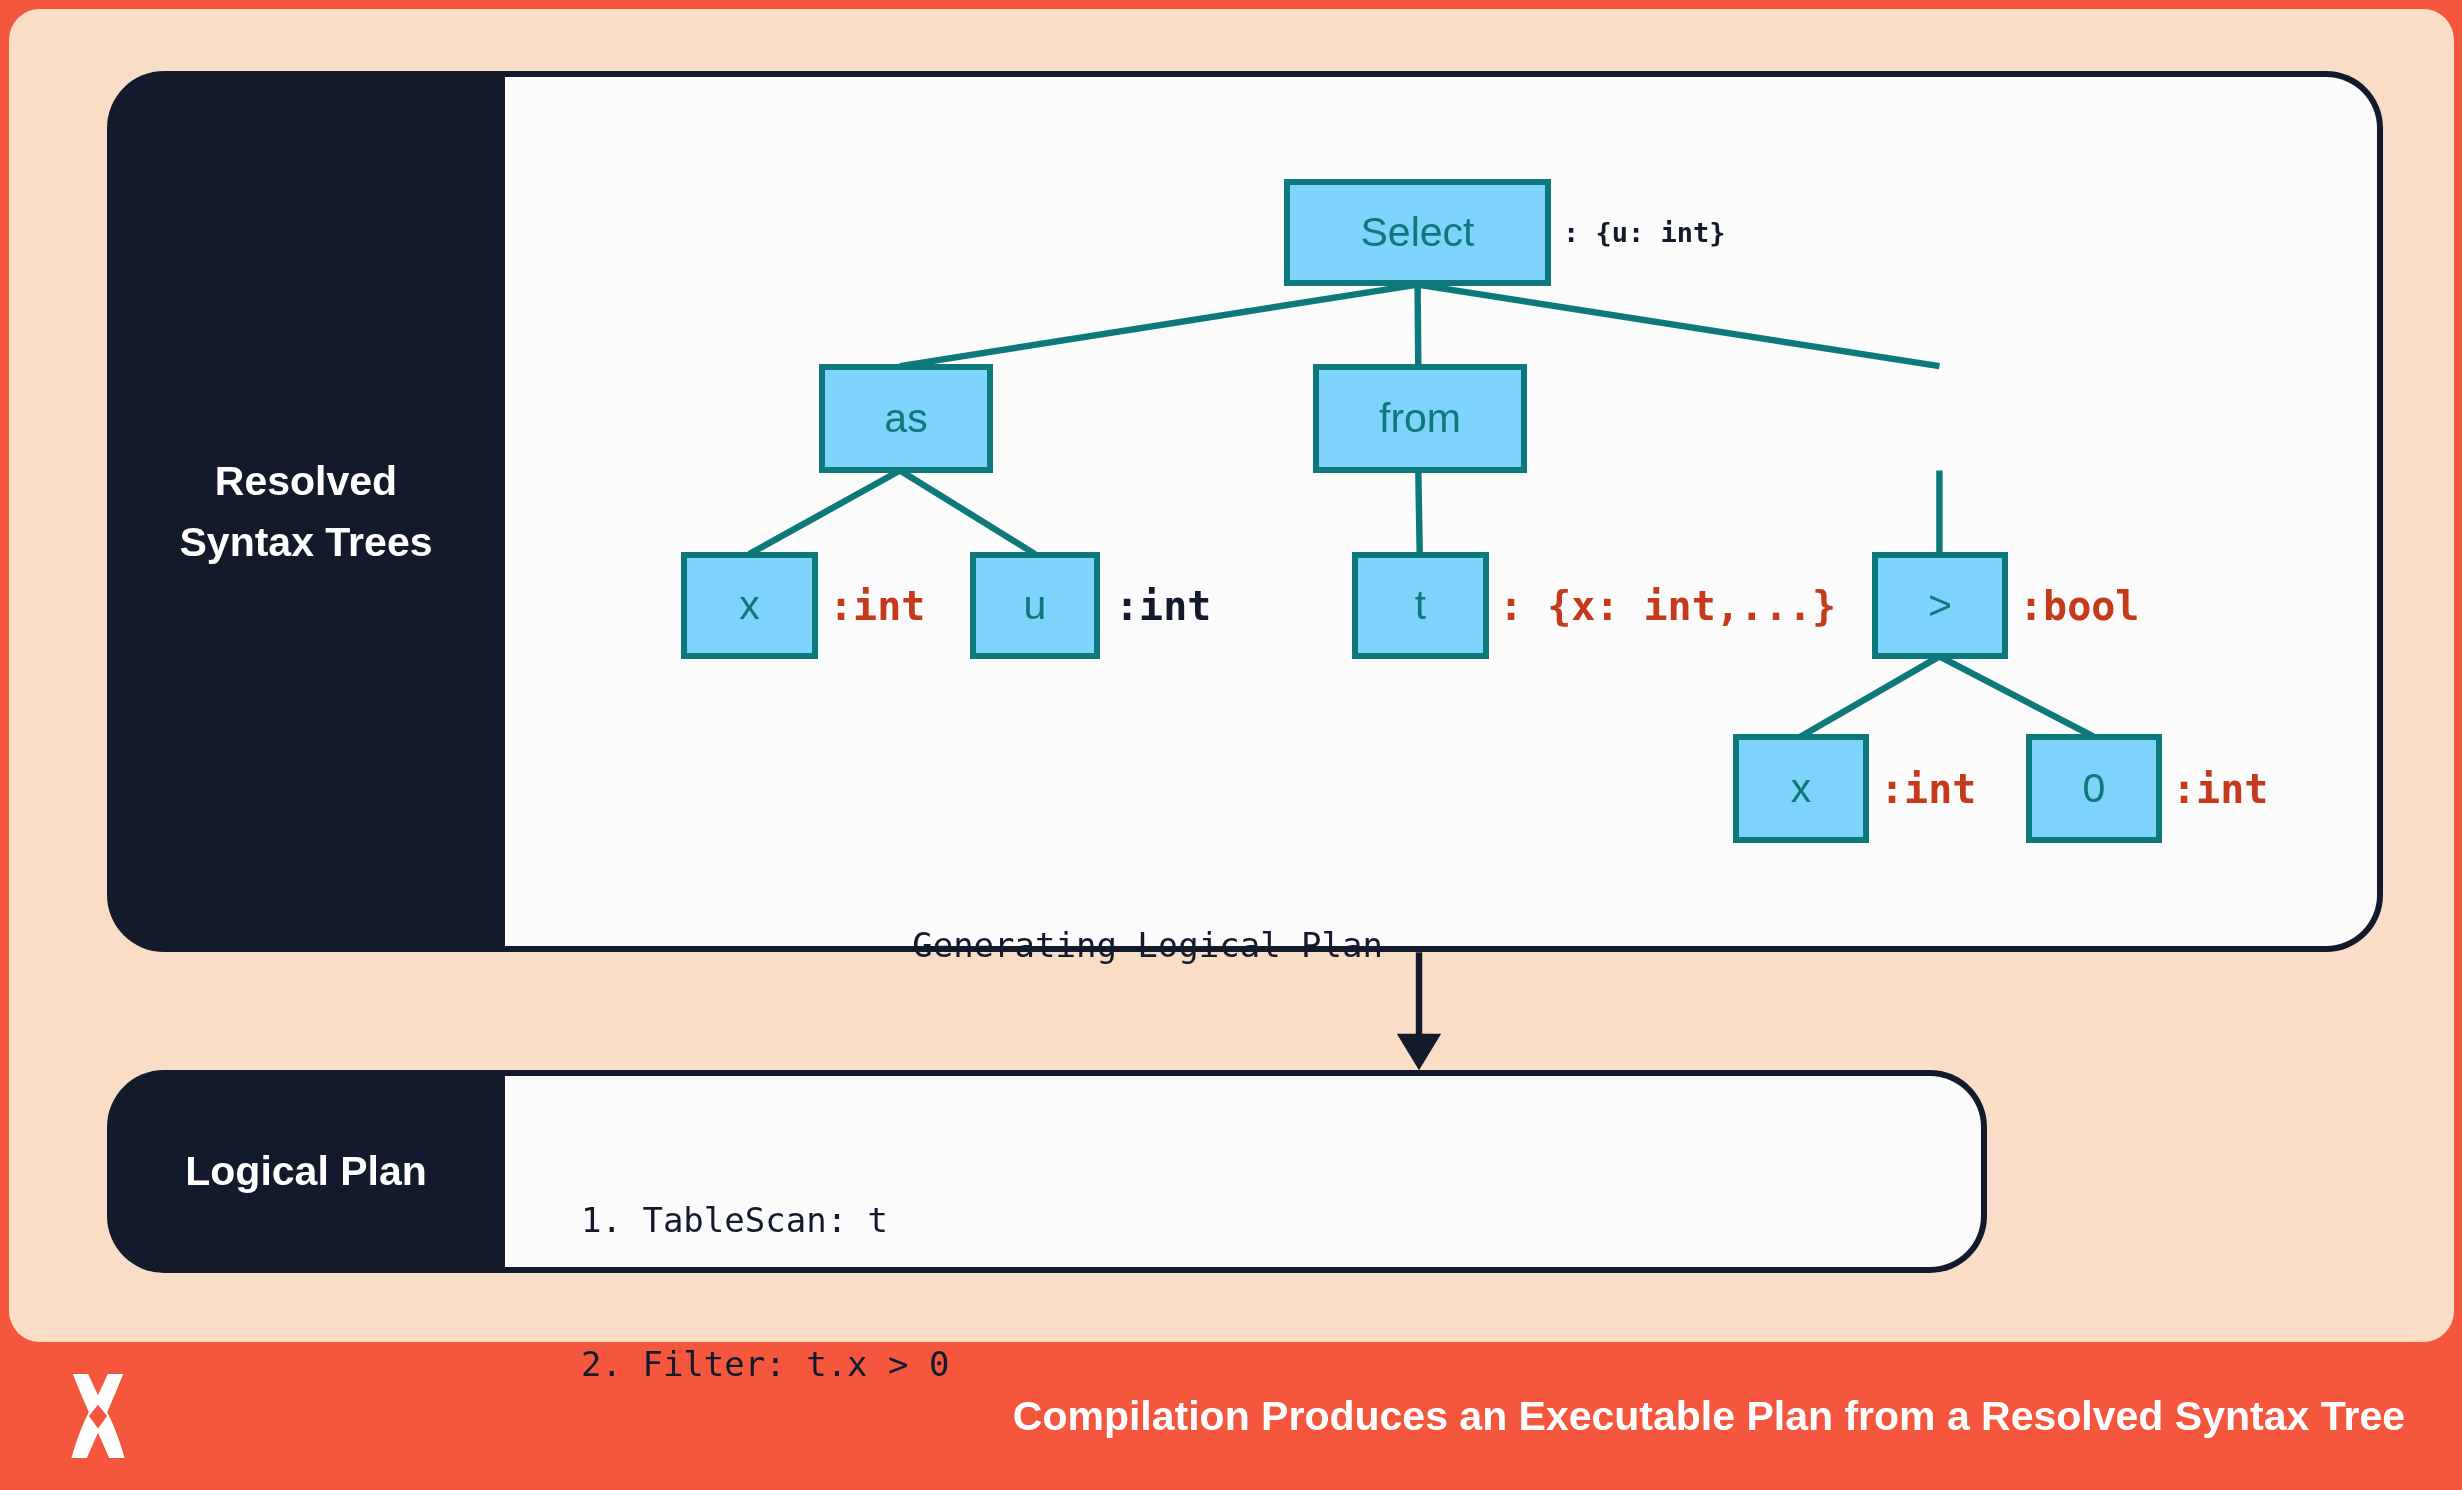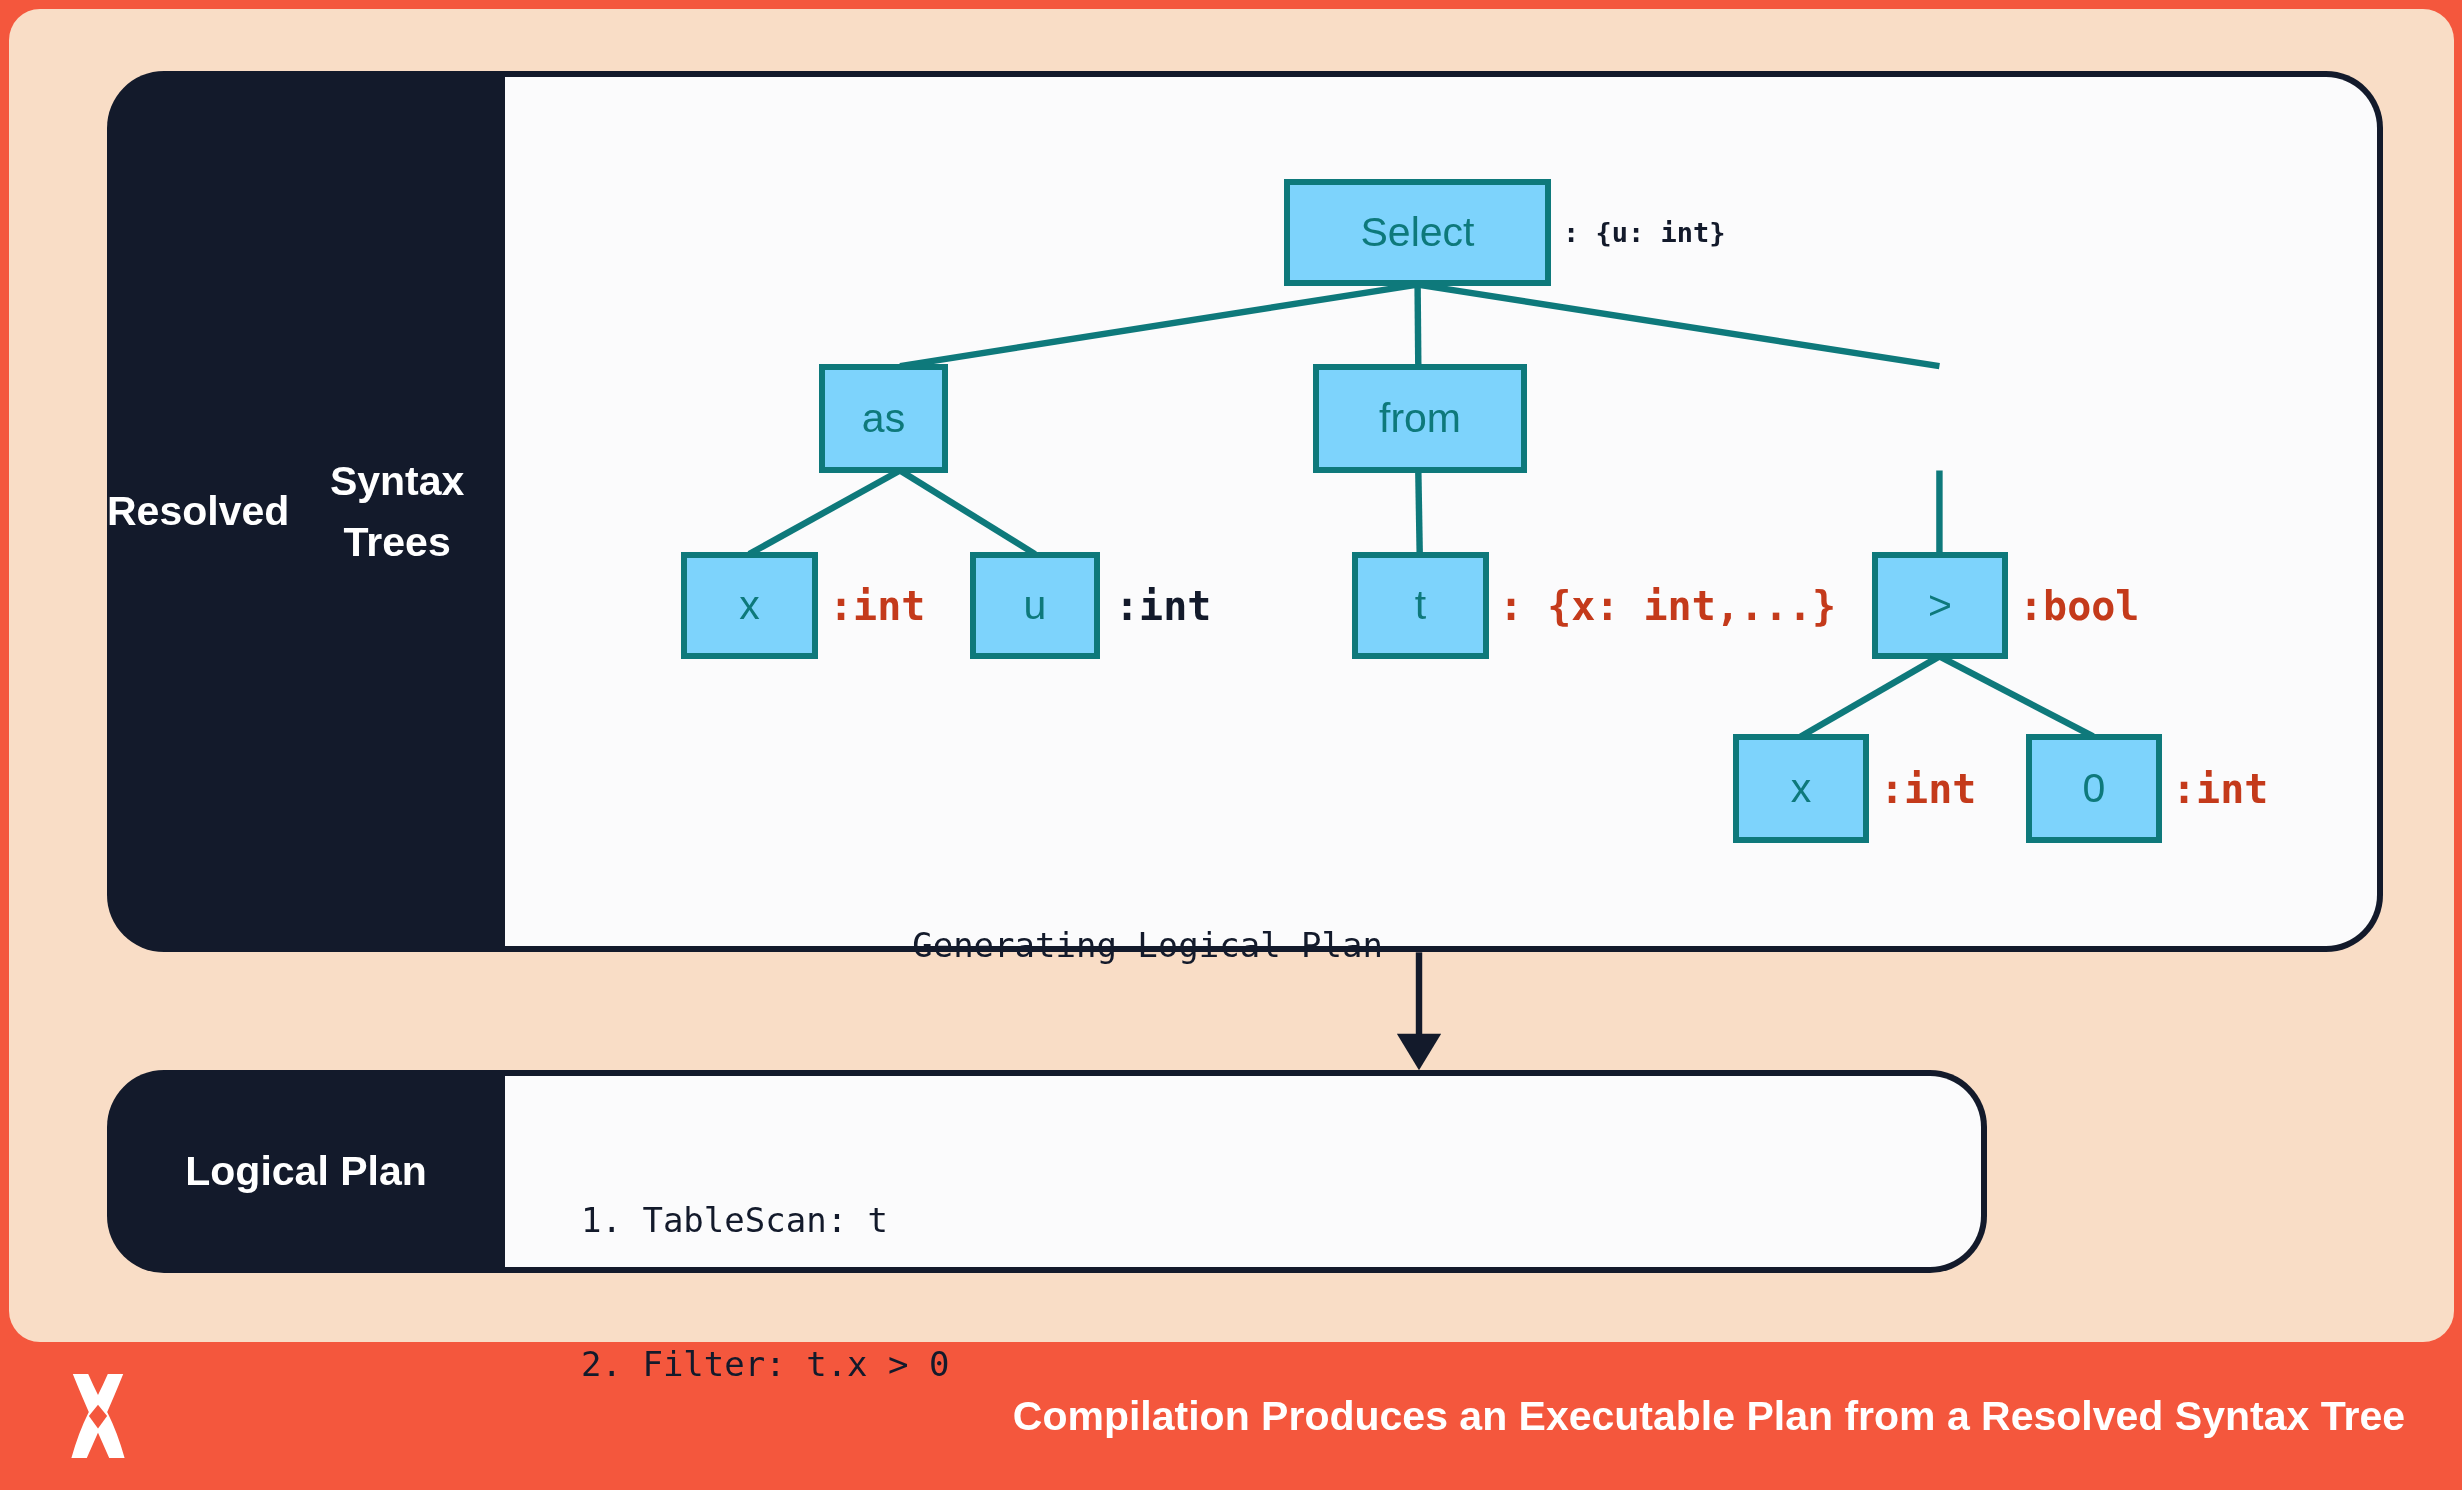--- a/index.html
+++ b/index.html
@@ -28,21 +28,21 @@
   .panel-bottom { left: 107px; top: 1070px; width: 1880px; height: 203px; }
   .panel-white {
     position: absolute;
     left: 398px; top: 6.4px; right: 6.4px; bottom: 6.4px;
     background: #FBFBFC;
     border-radius: 0 51px 51px 0;
   }
   .sidebar-label {
     position: absolute;
     left: 0; top: 0; width: 398px; height: 100%;
-    display: flex; flex-direction: row;
+    display: flex; flex-direction: column;
     align-items: center; justify-content: center;
     color: #FFFFFF;
     font-weight: bold;
     font-size: 41px;
     line-height: 61px;
     text-align: center;
   }
   
   .node {
     position: absolute;
@@ -158,21 +158,21 @@
     </g>
   </svg>
 
   <div class="node" style="left:1284px; top:179px; width:267px; height:107px;">
     <span>Select</span>
   </div>
   <div class="annot navy" style="left:1563px; top:179px; height:107px; font-size:27px;">
     <span>: {u: int}</span>
   </div>
 
-  <div class="node" style="left:819px; top:364px; width:129px; height:109px;">
+  <div class="node" style="left:819px; top:364px; width:174px; height:109px;">
     <span>as</span>
   </div>
   <div class="node" style="left:1313px; top:364px; width:214px; height:109px;">
     <span>from</span>
   </div>
 
   <div class="node" style="left:681px; top:552px; width:137px; height:107px;">
     <span>x</span>
   </div>
   <div class="annot red" style="left:829px; top:552px; height:107px;">

